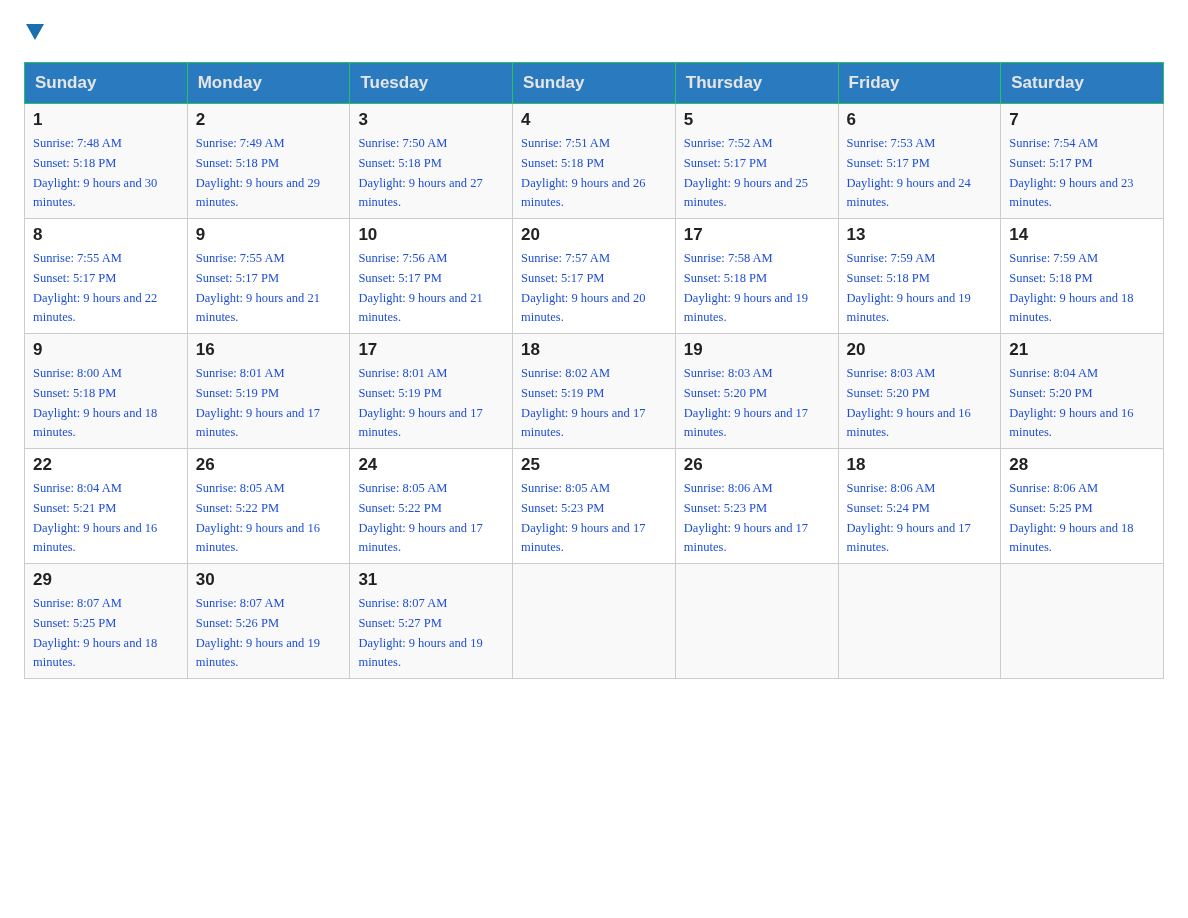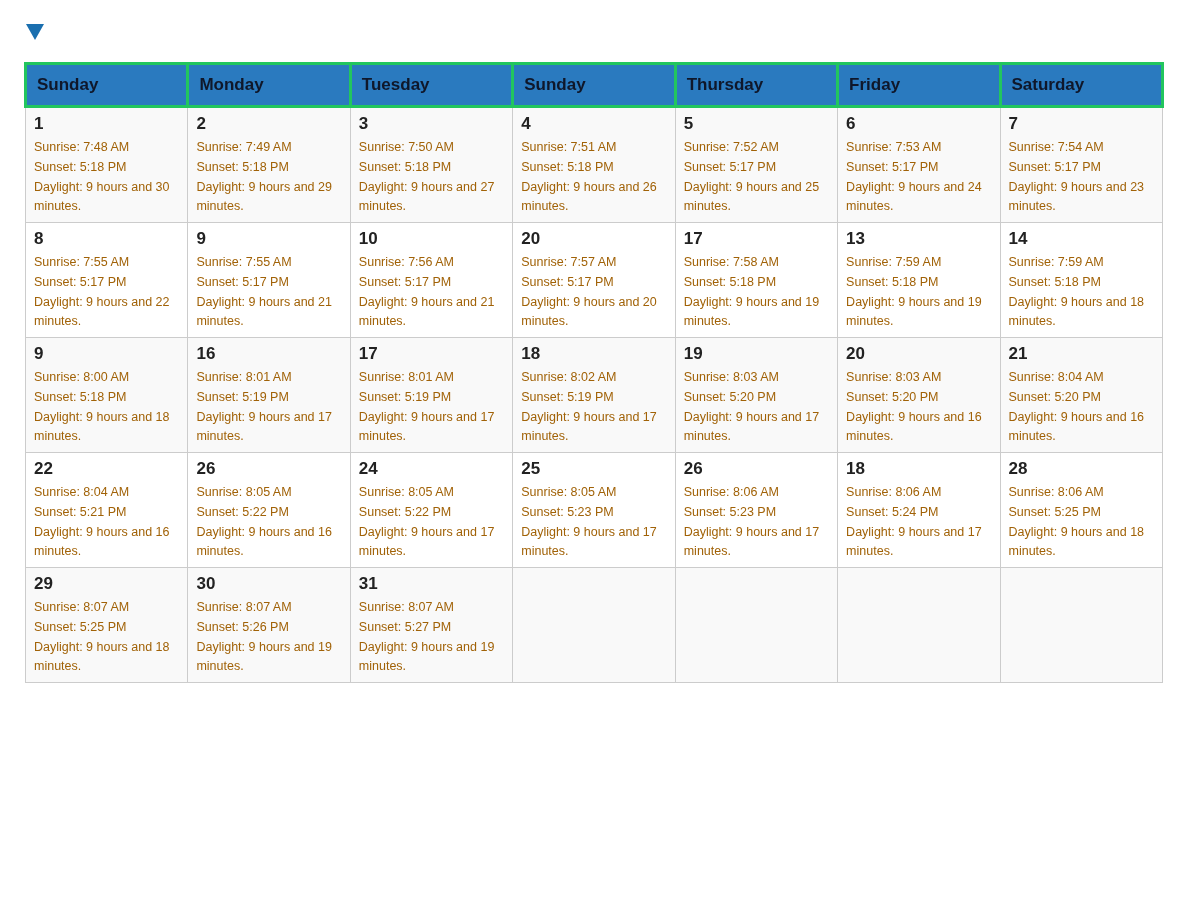--- a/index.html
+++ b/index.html
@@ -47,45 +47,46 @@
       color: #555;
       margin-top: 4px;
     }
     table {
       width: 100%;
       border-collapse: collapse;
       table-layout: fixed;
     }
     thead tr th {
       background-color: #2a7abf;
-      color: #0f172a;
+      color: #e5e5e5;
       font-size: 17px;
       font-weight: bold;
       padding: 10px 10px;
       text-align: left;
-      border: 3px solid #22c55e;
+      border: 1px solid #22c55e;
     }
     tbody tr td {
       border: 1px solid #ccc;
       vertical-align: top;
       padding: 6px 8px;
       min-height: 90px;
       height: 110px;
     }
     .day-number {
       font-size: 17px;
       font-weight: bold;
       color: #222;
       display: block;
       margin-bottom: 3px;
     }
     .day-info {
       font-size: 12.5px;
-      color: #a16207;
+      color: #1d4ed8;
       line-height: 1.5;
+      font-family: Liberation Serif, serif;
     }
     tbody tr:nth-child(odd) td {
       background-color: #f9f9f9;
     }
     tbody tr:nth-child(even) td {
       background-color: #fff;
     }
     td.empty {
       background-color: #fff;
     }

